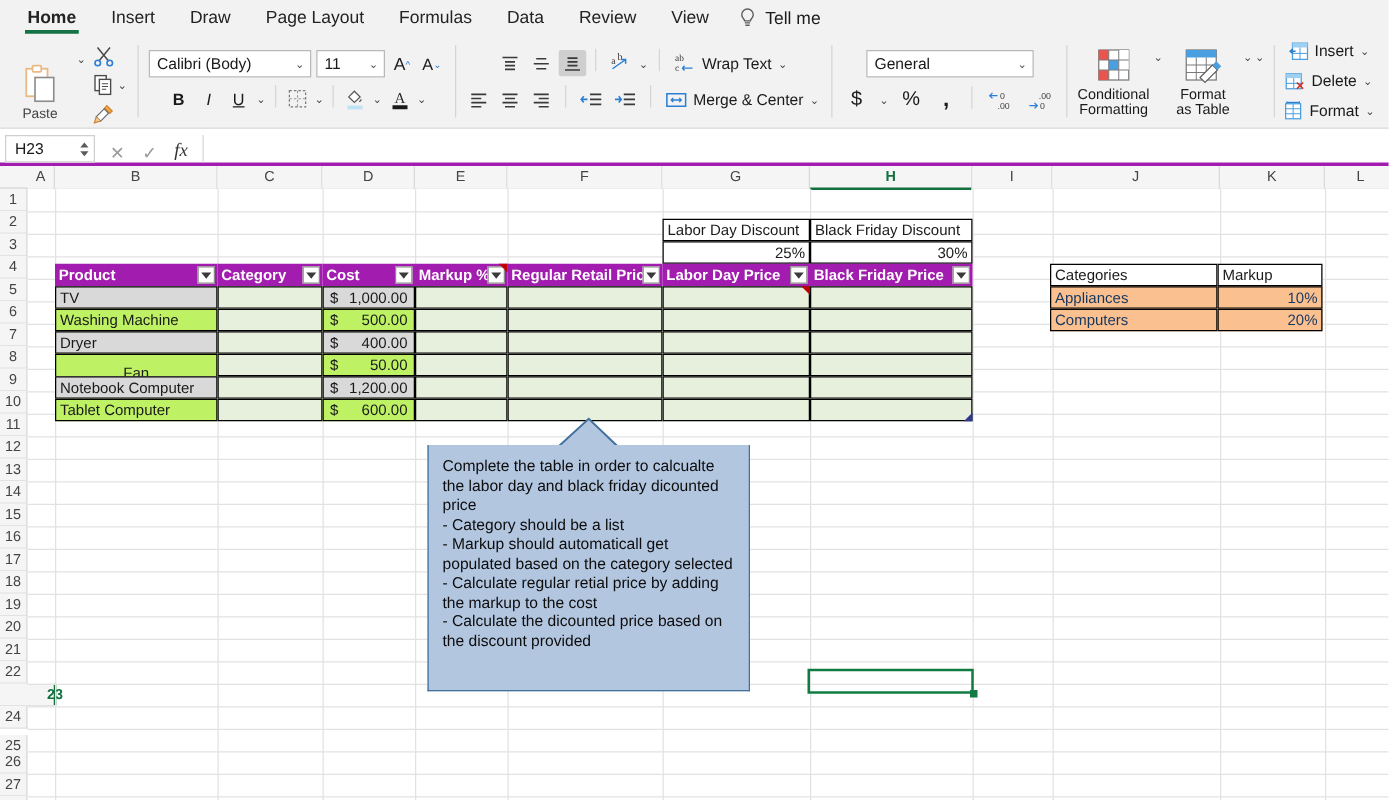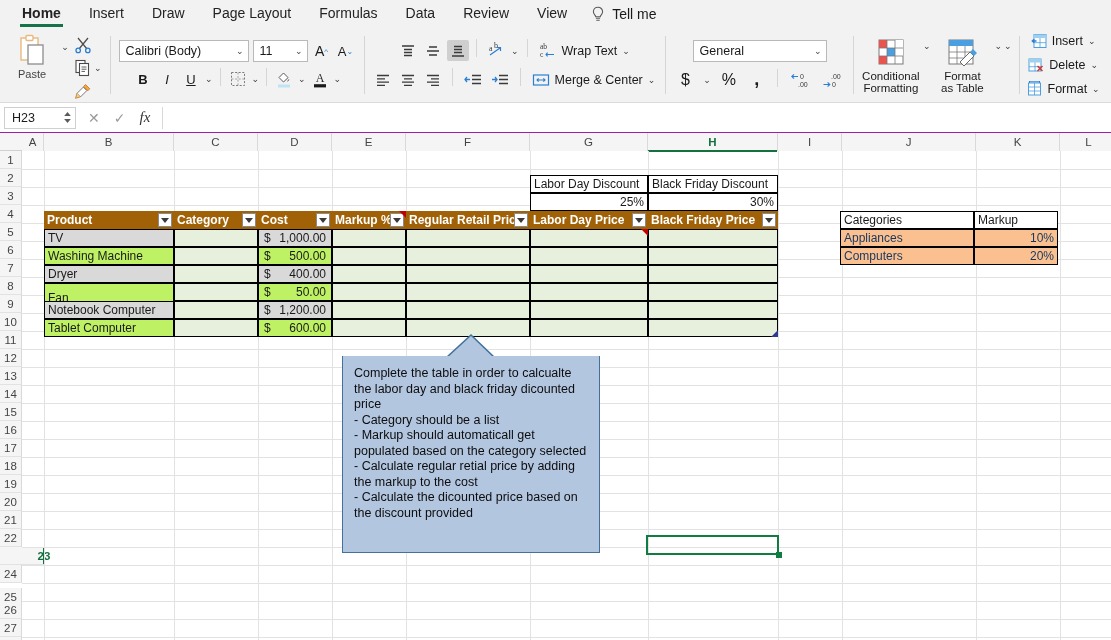--- a/index.html
+++ b/index.html
@@ -34,21 +34,21 @@
   
   .ribbon{
     height:75px; background:#f2f2f2; display:flex; align-items:stretch;
     border-bottom:1px solid #dadada; position:relative;
   }
   .rgroup{ display:flex; align-items:center; padding:0 6px; position:relative;}
   .rsep{ width:1px; background:#d5d5d5; margin:8px 2px; align-self:stretch;}
 
   
   .clip{ display:flex; align-items:flex-start; padding-left:6px;}
-  .paste-col{ width:52px; display:flex; flex-direction:column; align-items:center; padding-top:5px;}
+  .paste-col{ width:52px; display:flex; flex-direction:column; align-items:center; padding-top:22px;}
   .paste-lbl{ font-size:11px; color:#444; margin-top:1px;}
   .cutcopy{ display:flex; flex-direction:column; gap:2px; padding-top:6px; margin-left:2px;}
   .cc-row{ display:flex; align-items:center; gap:2px; height:21px;}
   .cv{ font-size:9px; color:#3a3a3a; }
 
   
   .fontgrp{ display:flex; flex-direction:column; justify-content:center; gap:6px; padding:0 6px;}
   .fg-row{ display:flex; align-items:center; gap:4px; height:22px;}
   .combo{
     background:#fff; border:1px solid #b9b9b9; height:22px;
@@ -79,22 +79,22 @@
   .stylesgrp{ display:flex; align-items:center; gap:2px; padding:0 5px;}
   .bigbtn{ display:flex; flex-direction:column; align-items:center; width:60px; cursor:pointer;}
   .bigbtn .lbl{ font-size:11.5px; text-align:center; line-height:12px; margin-top:3px;}
 
   
   .cellsgrp{ display:flex; flex-direction:column; justify-content:center; gap:3px; padding:0 4px;}
   .cell-row{ display:flex; align-items:center; gap:5px; font-size:12.5px; height:21px; cursor:pointer;}
 
   
   .fbar{
-    height:30px; background:#fff; display:flex; align-items:center;
-    border-bottom:1px solid #a21caf;
+    height:30px; background:#fff; display:flex; align-items:flex-end;
+    border-bottom:3px solid #a21caf;
   }
   .namebox{
     width:72px; height:22px; margin-left:4px; background:#fff;
     border:1px solid #cfcfcf; display:flex; align-items:center;
     justify-content:space-between; padding:0 3px 0 7px; font-size:12.5px;
   }
   .spin{ display:flex; flex-direction:column; gap:1px; }
   .fbtns{ display:flex; align-items:center; gap:14px; padding:0 12px; }
   .fb-ic{ font-size:14px; color:#9a9a9a; }
   .fx{ font-style:italic; font-family:"Liberation Serif",serif; font-size:15px; color:#333;}
@@ -127,21 +127,21 @@
   .rh.sel:after{ content:""; position:absolute; right:-1px; top:0; bottom:0; width:2px; background:#14713f;}
 
   .cells{ position:absolute; left:22px; top:18px; width:1089px; height:489px;}
   .gl-v{ position:absolute; top:0; bottom:0; width:1px; background:#e2e2e2;}
   .gl-h{ position:absolute; left:0; right:0; height:1px; background:#e2e2e2;}
 
   .cell{ position:absolute; font-size:12px; display:flex; align-items:center;
          padding:0 3px; overflow:hidden; white-space:nowrap;}
   .cell.r{ justify-content:flex-end; }
 
-  .thead{ background:#a16207; color:#fff; font-weight:bold; font-size:12px;}
+  .thead{ background:#a21caf; color:#fff; font-weight:bold; font-size:12px;}
   .filt{
     position:absolute; right:2px; top:50%; transform:translateY(-50%);
     width:14px; height:14px; background:#fff; border:1px solid #8a8a8a;
     display:flex; align-items:center; justify-content:center;
   }
   .filt:after{ content:""; border-left:4px solid transparent; border-right:4px solid transparent;
                border-top:5px solid #3a3a3a; }
   .band-g{ background:#d9d9d9; }
   .band-w{ background:#bef264; }
   .lgreen{ background:#e7efdd; }
@@ -759,21 +759,21 @@
       </div>
       <div class="cell bdr r lgreen" style="left: 384px; top: 114px; width: 124px; height: 18px;">
         <span></span>
       </div>
       <div class="cell bdr r lgreen" style="left: 508px; top: 114px; width: 118px; height: 18px;">
         <span></span>
       </div>
       <div class="cell bdr r lgreen" style="left: 626px; top: 114px; width: 130px; height: 18px;">
         <span></span>
       </div>
-      <div class="cell bdr band-w" style="left: 22px; top: 132px; width: 130px; height: 30px;">
+      <div class="cell bdr band-w" style="left: 22px; top: 132px; width: 130px; height: 30px; justify-content: center;">
         <span>Fan</span>
       </div>
       <div class="cell bdr lgreen" style="left: 152px; top: 132px; width: 84px; height: 18px;">
         <span></span>
       </div>
       <div class="cell bdr band-w" style="left: 236px; top: 132px; width: 74px; height: 18px; justify-content: space-between; padding: 0px 5px;">
         <span>$</span>
         <span>50.00</span>
       </div>
       <div class="cell bdr r lgreen" style="left: 310px; top: 132px; width: 74px; height: 18px;">

